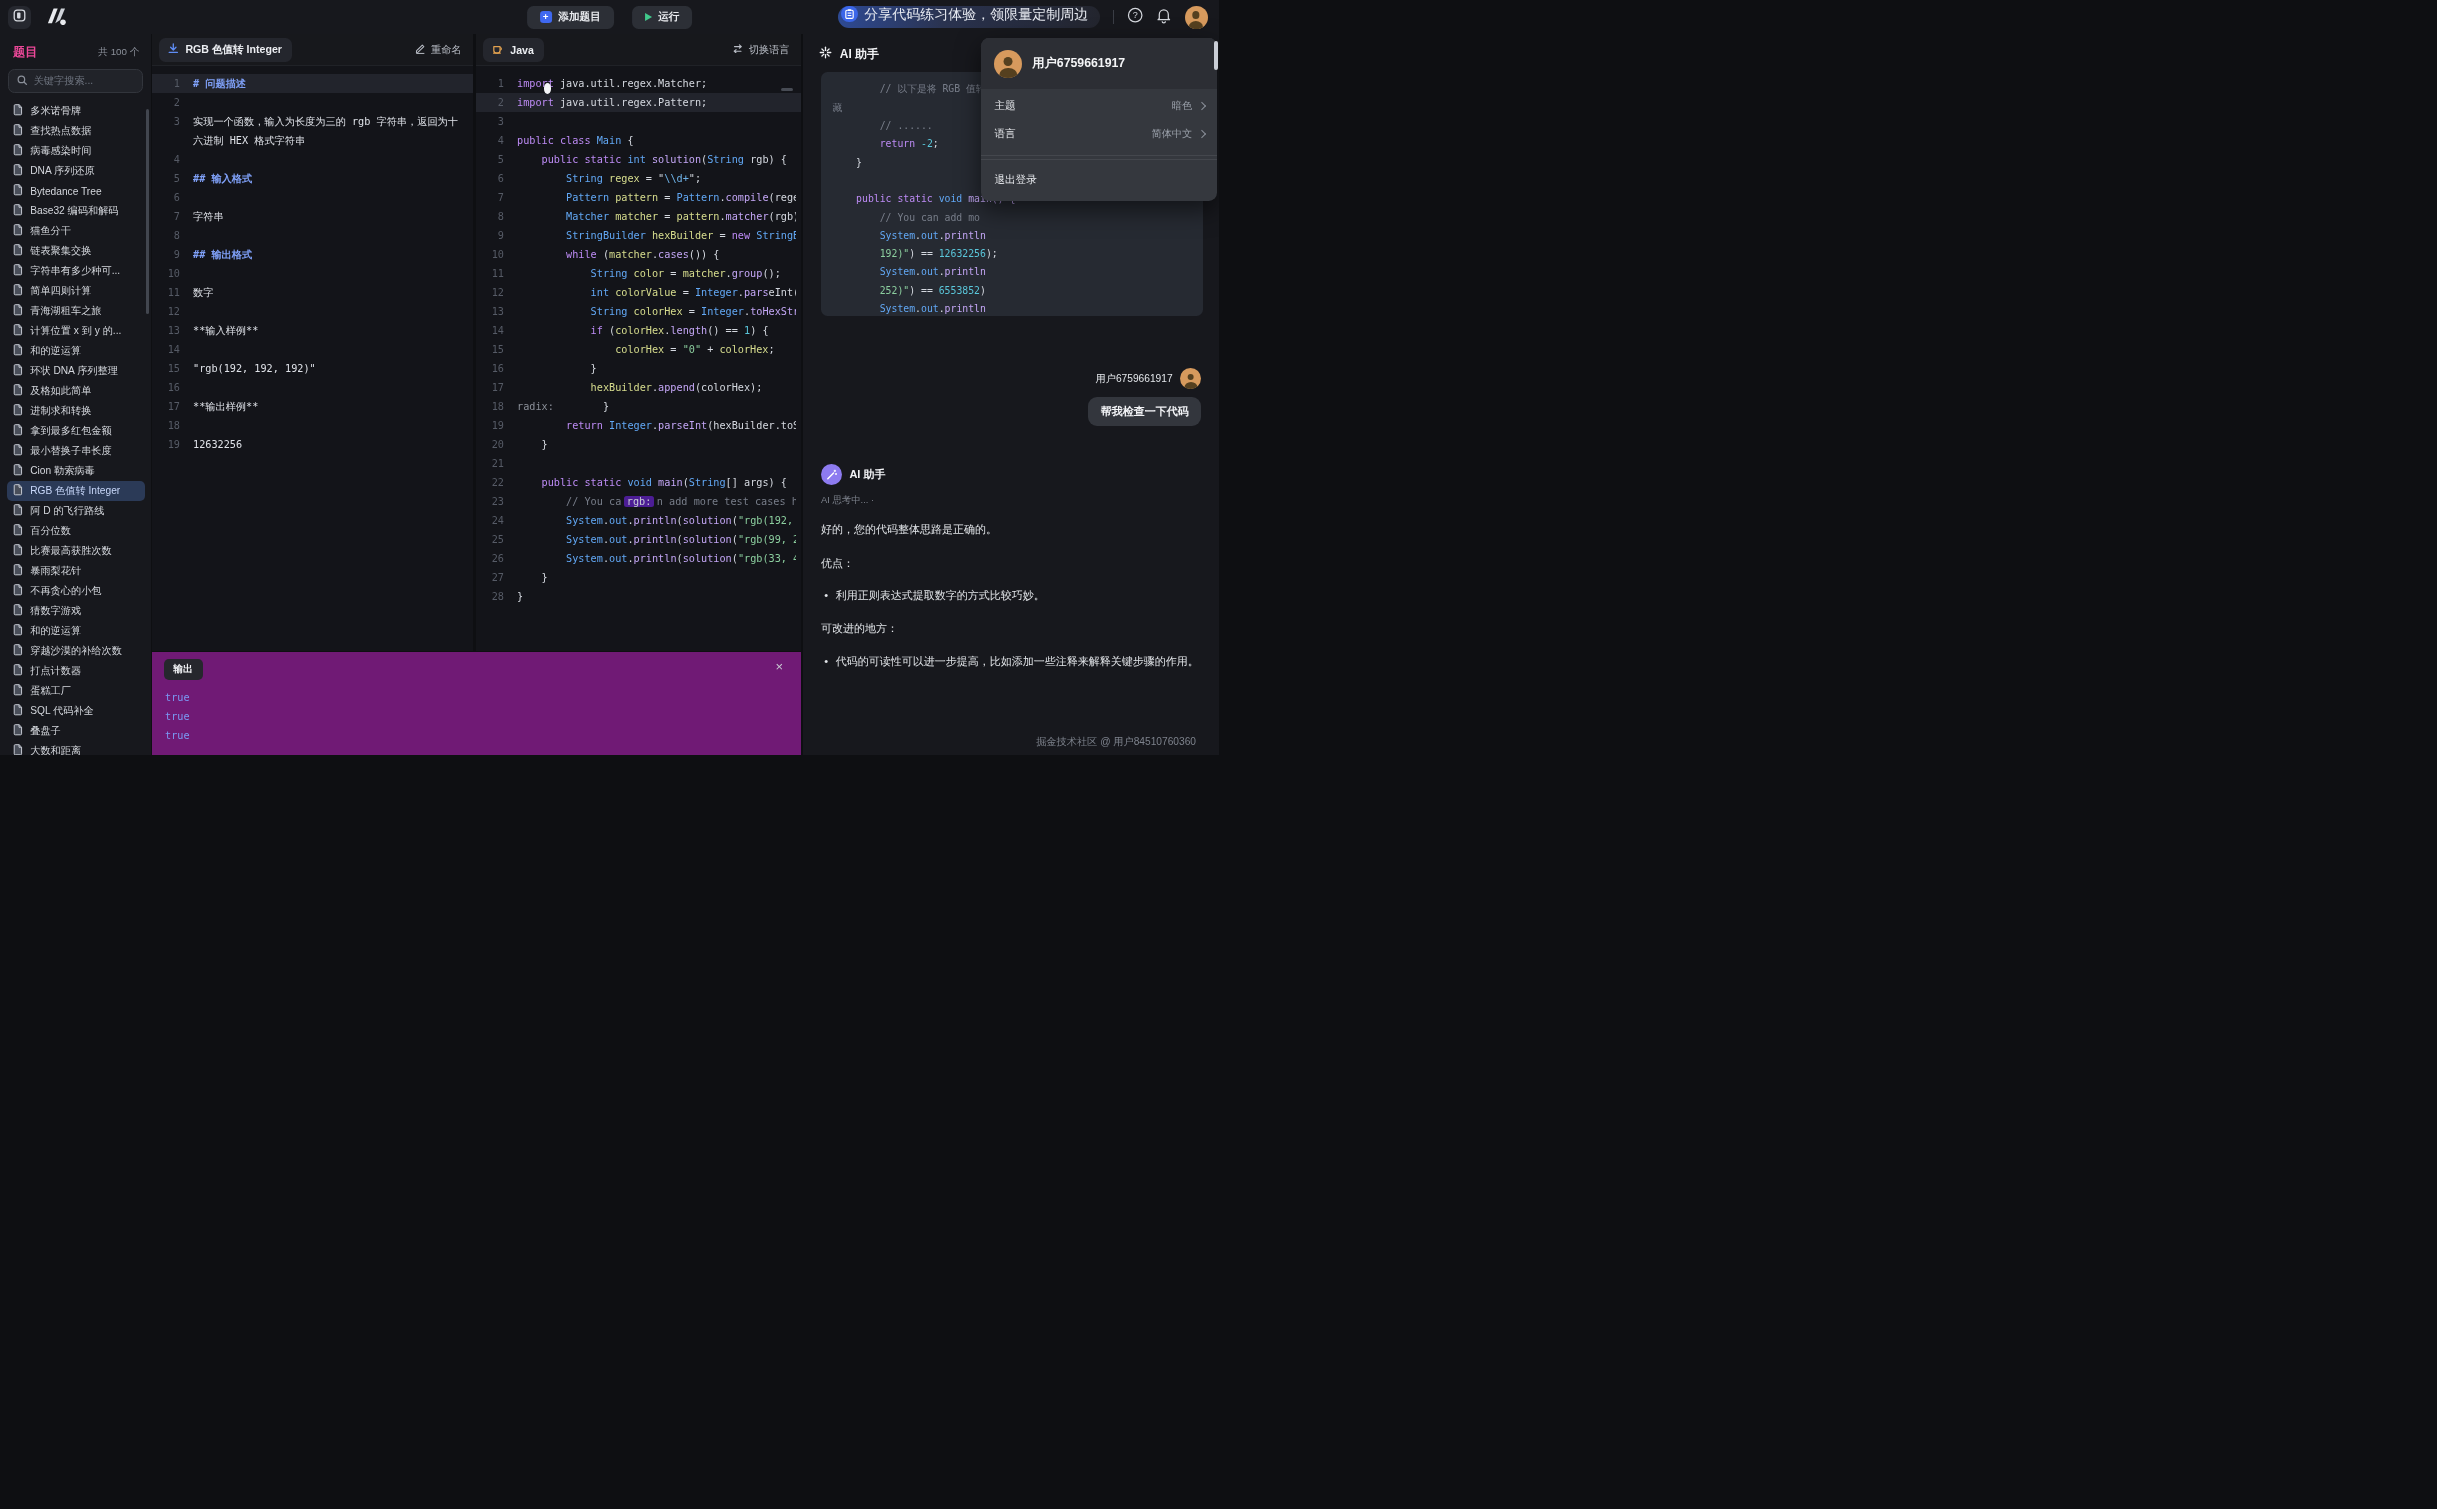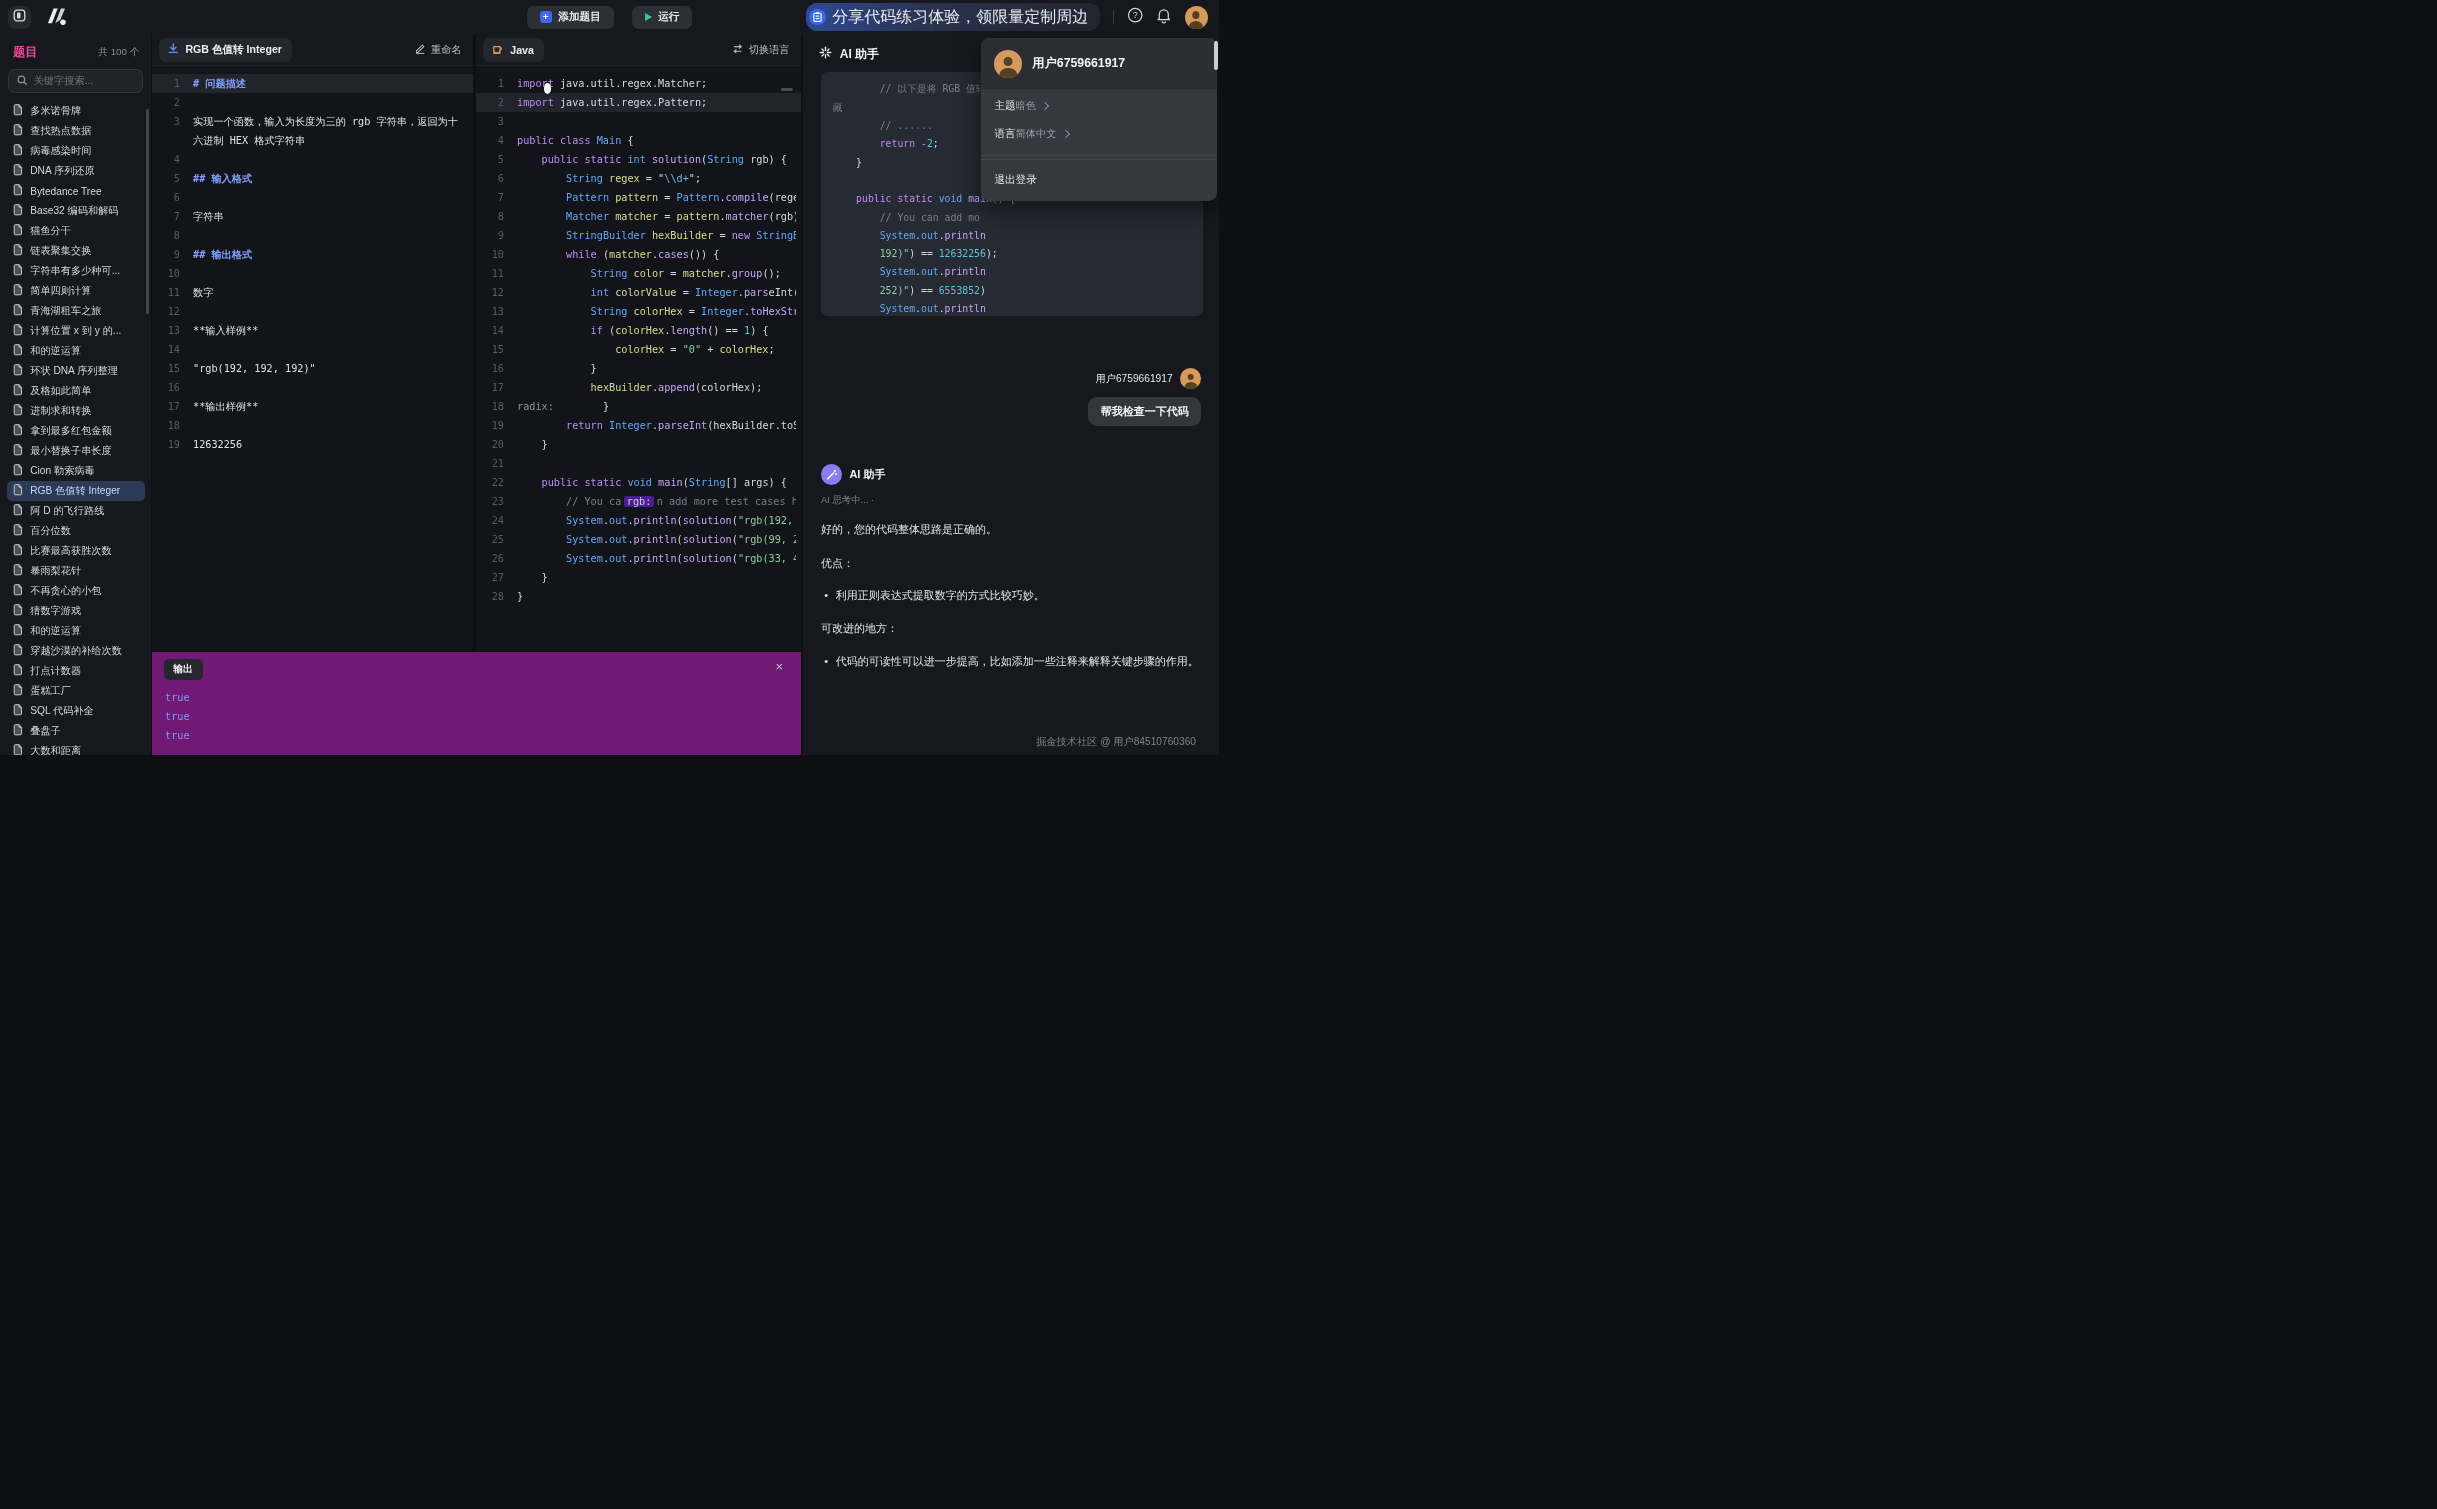--- a/index.html
+++ b/index.html
@@ -11,22 +11,22 @@
   
   .topbar{position:absolute;left:0;top:0;width:100%;height:34px;background:#17181d;z-index:5;}
   .tb-left{position:absolute;left:8.2px;top:0;height:34px;display:flex;align-items:center;gap:11.5px;}
   .toggle-btn{width:23px;height:23px;border-radius:6.5px;background:#26282f;display:flex;align-items:center;justify-content:center;}
   .tb-center{position:absolute;left:50%;top:5.7px;transform:translateX(-50%);display:flex;gap:18px;}
   .tb-btn{height:23px;background:#2c2f36;border-radius:6.5px;display:flex;align-items:center;gap:6.5px;
           padding:0 13px;font-size:10.6px;color:#e8eaee;font-weight:600;}
   .plus-ico{width:12.3px;height:12.3px;border-radius:3.3px;background:#3f68f0;color:#fff;display:flex;align-items:center;justify-content:center;font-size:9.8px;line-height:1;font-weight:700;}
   .play-ico{width:0;height:0;border-left:7.4px solid #41c98c;border-top:4.9px solid transparent;border-bottom:4.9px solid transparent;}
   .tb-right{position:absolute;right:11.5px;top:0;height:34px;display:flex;align-items:center;gap:13px;}
-  .banner{height:28px;border-radius:11.5px;display:flex;align-items:center;gap:6.5px;padding:0 11.5px 0 3.3px;
-          background:linear-gradient(90deg,#2e4a94 0%,#2a3350 40%,#23252e 100%);font-size:16px;color:#e8ebf2;}
+  .banner{height:22px;border-radius:11.5px;display:flex;gap:6.5px;padding:0 11.5px 0 3.3px;
+          background:linear-gradient(90deg,#2e4a94 0%,#2a3350 40%,#23252e 100%);font-size:14px;color:#e8ebf2;}
   .banner-ico{width:16.4px;height:16.4px;border-radius:50%;background:#3b66e8;display:flex;align-items:center;justify-content:center;}
   .tb-div{width:0.8px;height:14.7px;background:#3a3d45;}
   .avatar{border-radius:50%;background:#d79a5d;position:relative;overflow:hidden;flex:none;}
   .avatar::before{content:"";position:absolute;left:50%;top:26%;transform:translateX(-50%);width:32%;height:32%;border-radius:50%;background:#55401f;}
   .avatar::after{content:"";position:absolute;left:50%;top:66%;transform:translateX(-50%);width:62%;height:50%;border-radius:50% 50% 0 0;background:#55401f;}
   .av28{width:23px;height:23px;}
 
   
   .sidebar{position:absolute;left:0;top:34px;width:151px;bottom:0;background:#17181d;overflow:hidden;}
   .sb-head{display:flex;justify-content:space-between;align-items:center;padding:9.8px 11.5px 6.5px 13px;}
@@ -94,21 +94,21 @@
   .paras .b::before{content:"•";position:absolute;left:3.3px;color:#e3e6ea;}
   .watermark{position:absolute;right:23px;bottom:6.5px;font-size:10.2px;color:#7d828c;}
   .ai-scroll{position:absolute;right:0.8px;top:6.5px;width:4.1px;height:29.5px;border-radius:2.5px;background:#caced6;z-index:30;}
 
   
   .dropdown{position:absolute;right:1.6px;top:38px;width:236px;background:#35383e;border-radius:8.2px;z-index:20;
             box-shadow:0 8.2px 24.6px rgba(0,0,0,.55);overflow:hidden;}
   .dd-head{background:#2c2e34;display:flex;align-items:center;gap:9.8px;padding:11.5px 13px;}
   .av34{width:28px;height:28px;}
   .dd-name{font-size:12.3px;font-weight:600;color:#f4f5f7;}
-  .dd-row{height:28px;display:flex;align-items:center;justify-content:flex-start;padding:0 13px;font-size:10.6px;color:#e6e8ec;}
+  .dd-row{height:28px;display:flex;align-items:center;justify-content:space-between;padding:0 13px;font-size:10.6px;color:#e6e8ec;}
   .dd-val{display:flex;align-items:center;gap:6.5px;color:#9aa0aa;font-size:10.2px;}
   .chev{width:5.7px;height:5.7px;border-right:1.2px solid #8b909a;border-top:1.2px solid #8b909a;transform:rotate(45deg);}
   .dd-div{height:0.8px;background:#44474d;margin:3.3px 0;}
   .dd-sec{padding:3.3px 0;}
 </style>
 </head>
 <body>
 
 <div class="app">
 

